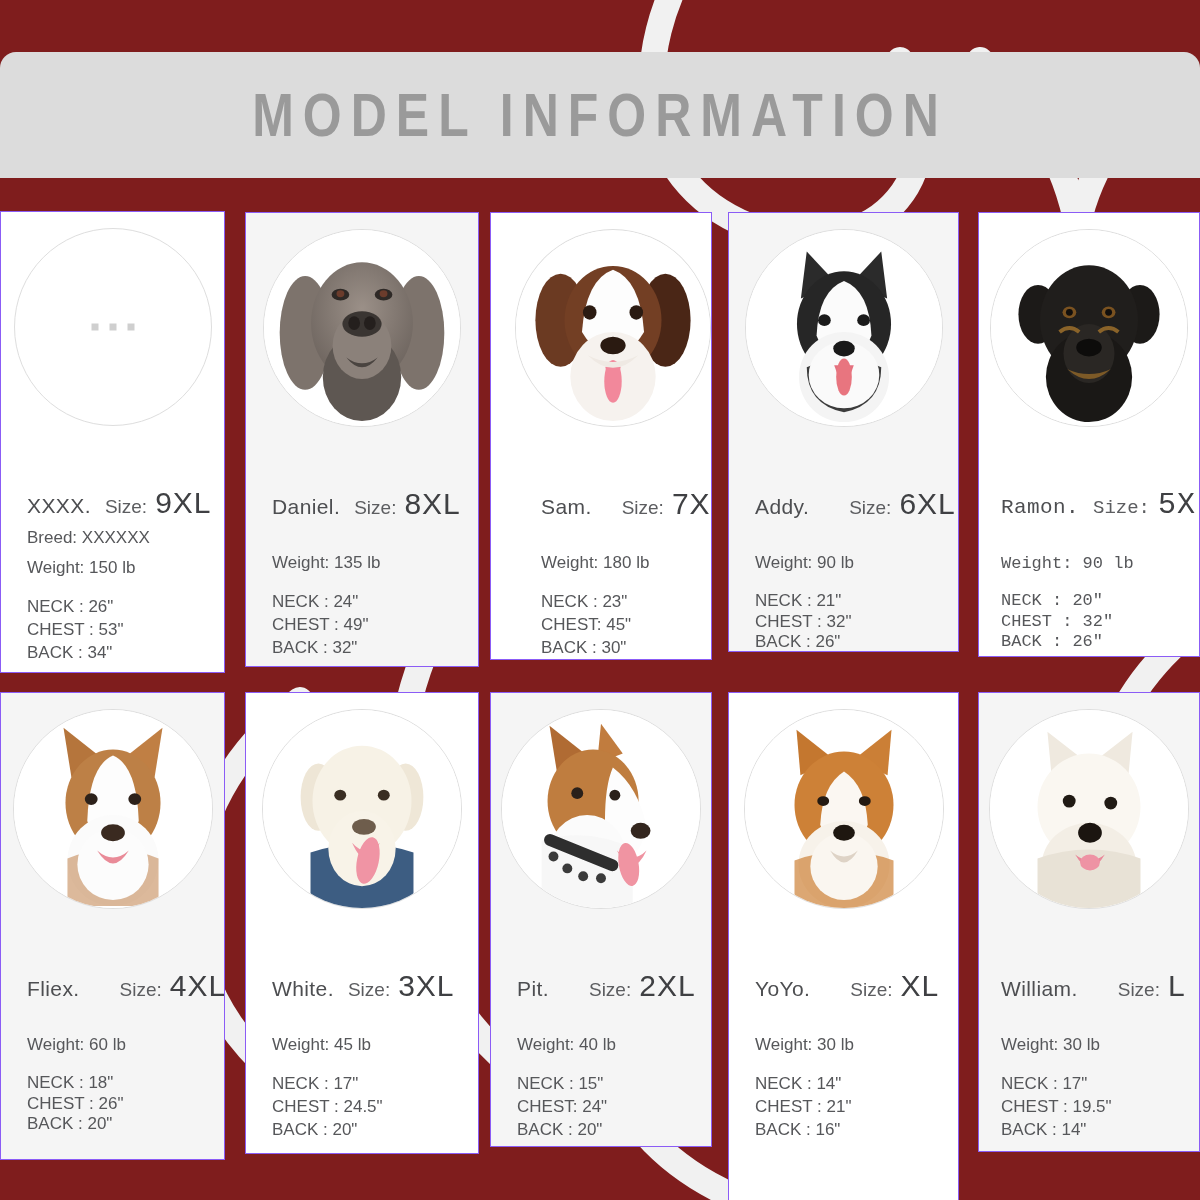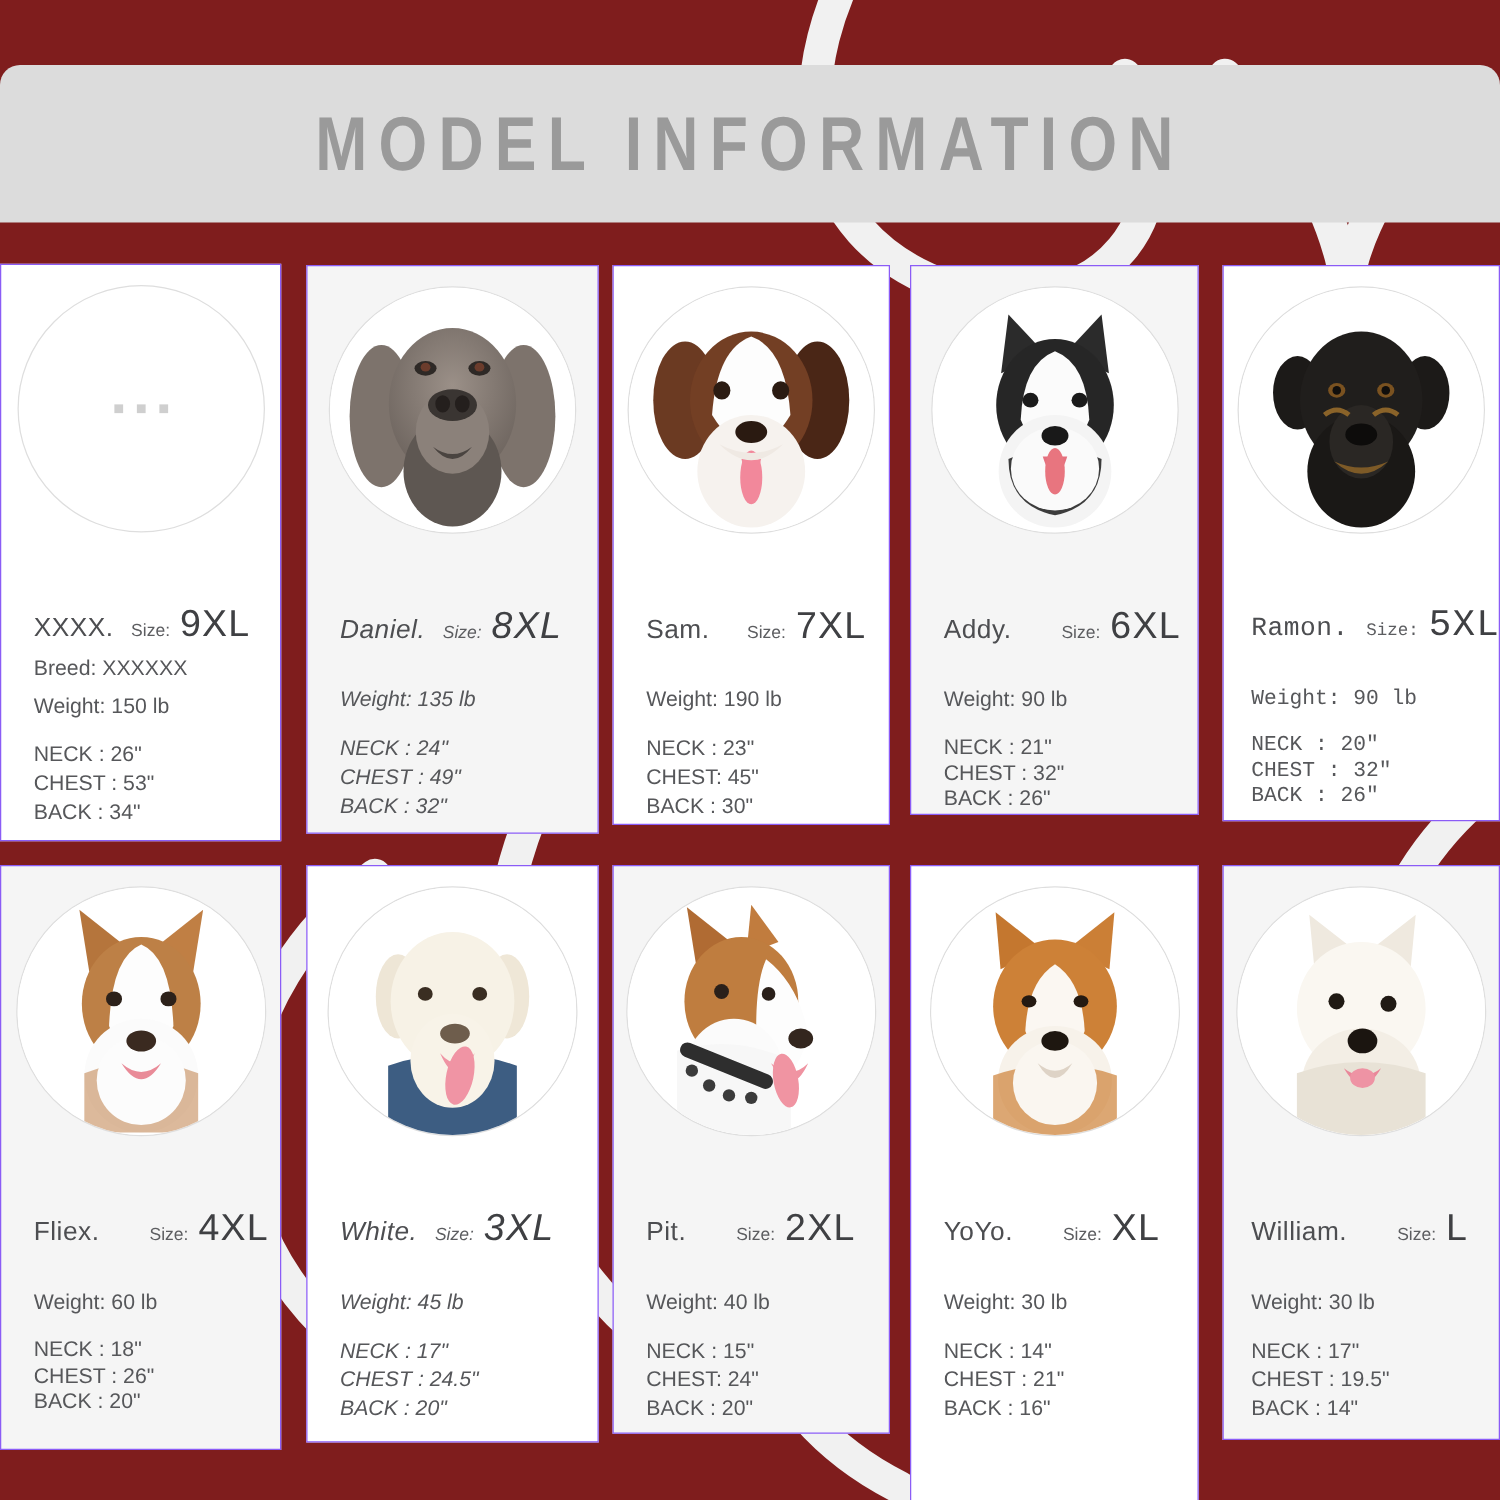--- a/index.html
+++ b/index.html
@@ -65,28 +65,28 @@
     border: 1px solid #8b5cf6;
     background: #ffffff;
     overflow: hidden;
   }
   .card.shade { background: #f5f5f5; }
   .card.r1 { height: 462px; }
   .card.r2 { height: 470px; }
 
   
   .card.c1 { margin-left: 0px;  }
-  .card.c2 { margin-left: 20px; width: 234px; font-style: italic; }
+  .card.c2 { margin-left: 20px; width: 234px; }
   .card.c3 { margin-left: 11px; width: 222px; }
   .card.c4 { margin-left: 16px; width: 231px; }
   .card.c5 { margin-left: 19px; width: 222px; }
 
   .card.r1.c1 { height: 462px; }
   .card.r1.c2 { height: 455px; margin-top: 1px; }
-  .card.r1.c3 { height: 448px; margin-top: 1px; }
+  .card.r1.c3 { height: 448px; margin-top: 1px; padding-left: 24px; }
   .card.r1.c4 { height: 440px; margin-top: 1px; }
   .card.r1.c5 { height: 445px; margin-top: 1px; font-family: Liberation Mono, monospace; }
 
   .card.r2.c1 { height: 468px; }
   .card.r2.c2 { height: 462px; }
   .card.r2.c3 { height: 455px; }
   .card.r2.c4 { height: 552px; }
   .card.r2.c5 { height: 460px; }
 
   
@@ -130,21 +130,21 @@
     align-items: baseline;
     margin-top: 36px;
     white-space: nowrap;
   }
   .pet-name {
     font-size: 21px;
     color: #4d4e51;
     letter-spacing: 0.4px;
   }
   .size-label {
-    font-size: 14px;
+    font-size: 19px;
     color: #5c5d60;
     margin-left: 14px;
     margin-top: 34px;
   }
   .size-label.gap-lg { margin-left: 30px; }
   .size-label.gap-xl { margin-left: 40px; }
   .size-value {
     font-size: 30px;
     color: #3f4043;
     margin-left: 8px;
@@ -280,21 +280,21 @@
               <path d="M74 128 Q100 142 126 128 Q100 154 74 128Z" fill="#efe9e3"></path>
             </svg>
           </div>
         </div>
         <div class="info">
           <div class="nameline">
             <span class="pet-name">Sam.</span>
             <span class="size-label gap-lg">Size:</span>
             <span class="size-value">7XL</span>
           </div>
-          <div class="weight spaced">Weight: 190 lb</div>
+          <div class="weight spaced">Weight: 180 lb</div>
           <div class="measure-list">
             <div class="measure">NECK :  23"</div>
             <div class="measure">CHEST:  45"</div>
             <div class="measure">BACK :  30"</div>
           </div>
         </div>
       </div>
 
       <div class="card r1 c4 shade">
         <div class="portrait-wrap">

